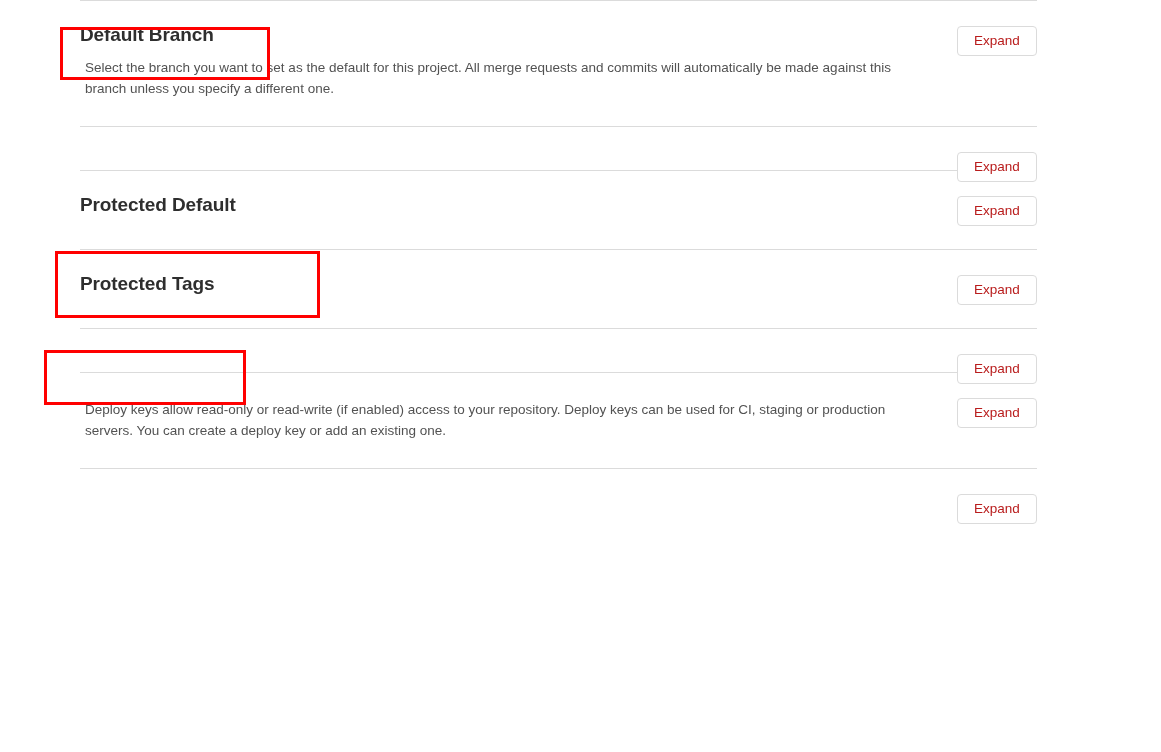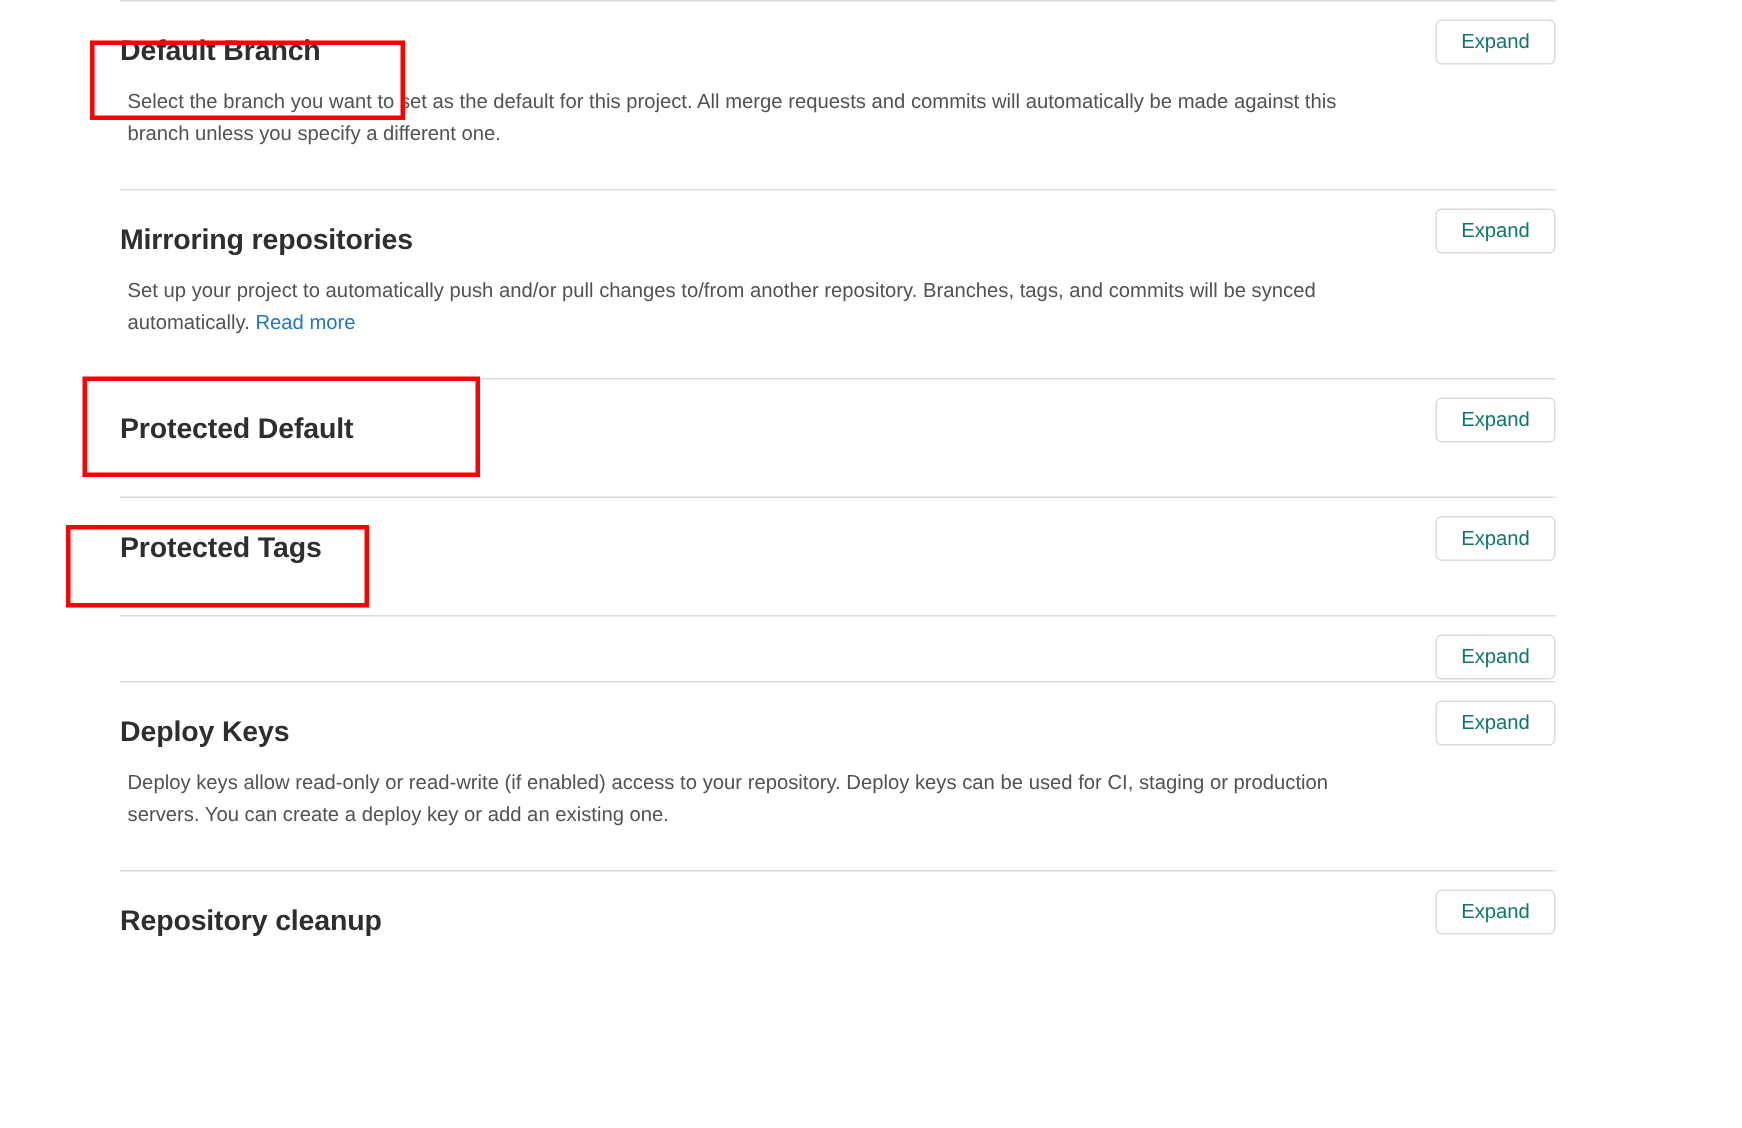--- a/index.html
+++ b/index.html
@@ -70,27 +70,27 @@
   }
 
   .code-link {
     color: #1f75cb;
     text-decoration: none;
   }
 
   .expand-btn {
     position: absolute;
     right: 0;
-    top: 12px;
+    top: 25px;
     width: 80px;
     height: 30px;
     background: #ffffff;
     border: 1px solid #dbdbdb;
     border-radius: 4px;
-    color: #0f766e;
+    color: #b91c1c;
     font-size: 13.5px;
     font-family: "Liberation Sans", sans-serif;
     line-height: 28px;
     text-align: center;
     padding: 0;
     cursor: pointer;
   }
 
   
   .help-icon {
@@ -123,24 +123,20 @@
       <div class="section-main">
         <h2 class="sec-title">Default Branch</h2>
         <p class="sec-desc"><span>Select the branch you want to set as the default for this project. All merge requests and commits will automatically be made against this branch unless you specify a different one.</span></p>
       </div>
       <button class="expand-btn">Expand</button>
     </div>
 
     <div class="divider"></div>
 
     <div class="section">
-      <div class="section-main">
-        <h2 class="sec-title">Mirroring repositories</h2>
-        <p class="sec-desc"><span>Set up your project to automatically push and/or pull changes to/from another repository. Branches, tags, and commits will be synced automatically. </span><a class="link" href="#">Read more</a></p>
-      </div>
       <button class="expand-btn">Expand</button>
     </div>
 
     <div class="divider"></div>
 
     <div class="section">
       <div class="section-main">
         <h2 class="sec-title">Protected Default</h2>
       </div>
       <button class="expand-btn">Expand</button>
@@ -158,31 +154,29 @@
     <div class="divider"></div>
 
     <div class="section">
       <button class="expand-btn">Expand</button>
     </div>
 
     <div class="divider"></div>
 
     <div class="section">
       <div class="section-main">
-        <h2 class="sec-title">Deploy Keys</h2>
         <p class="sec-desc"><span>Deploy keys allow read-only or read-write (if enabled) access to your repository. Deploy keys can be used for CI, staging or production servers. You can create a deploy key or add an existing one.</span></p>
       </div>
       <button class="expand-btn">Expand</button>
     </div>
 
     <div class="divider"></div>
 
     <div class="section">
       <div class="section-main">
-        <h2 class="sec-title">Repository cleanup</h2>
       </div>
       <button class="expand-btn">Expand</button>
     </div>
 
   </div>
 
   <div class="annot" style="left:60px; top:27px; width:210px; height:53px;"></div>
   <div class="annot" style="left:55px; top:251px; width:265px; height:67px;"></div>
   <div class="annot" style="left:44px; top:350px; width:202px; height:55px;"></div>
 

